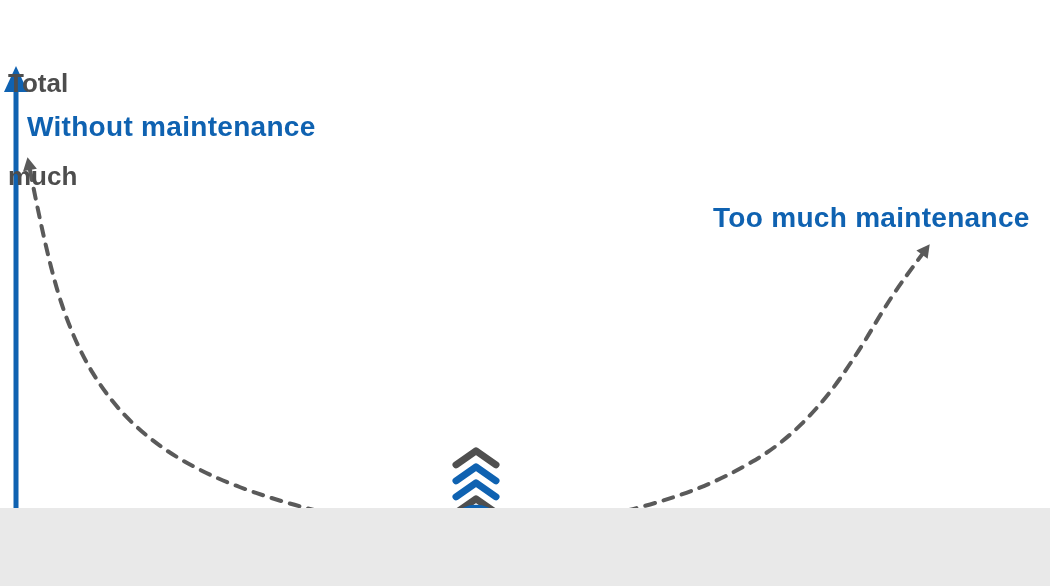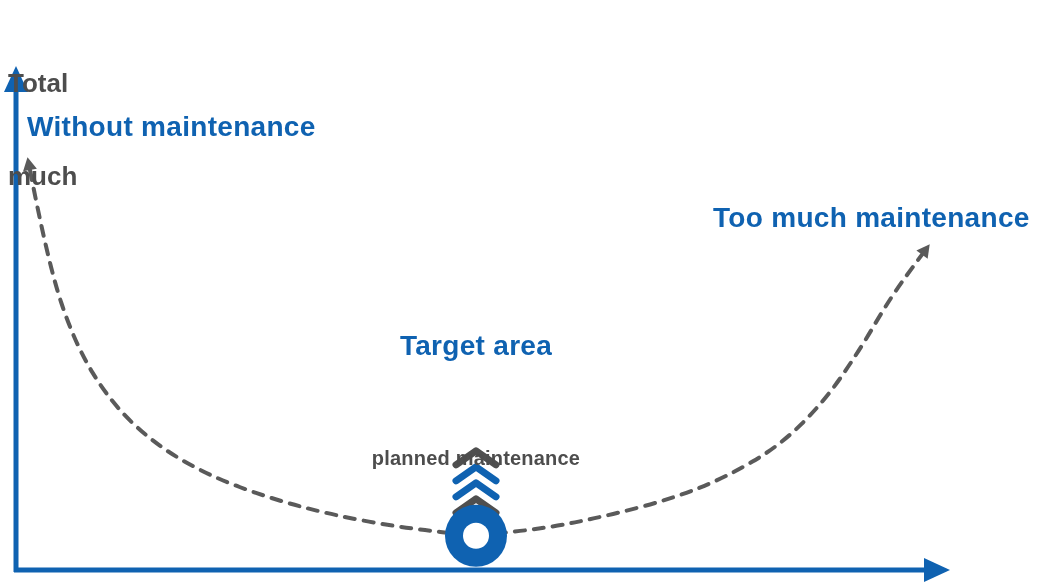--- a/index.html
+++ b/index.html
@@ -1,18 +1,18 @@
 <!DOCTYPE html>
 <html><head>
 <meta charset="utf-8">
 <style>
   * { margin:0; padding:0; box-sizing:border-box; }
   body { background:#e9e9e9; font-family:"Liberation Sans", sans-serif; }
   .stage {
-    position:relative; width:1050px; height:586px; background:#ffffff;
+    position:relative; width:1050px; height:508px; background:#ffffff;
     overflow:hidden; font-family:"Liberation Sans", sans-serif;
   }
   .stage svg { position:absolute; left:0; top:0; }
   .lbl { position:absolute; font-weight:700; white-space:pre; }
   .lbl.blue  { color:#0F62B1; font-size:28px; letter-spacing:0.3px; }
   .lbl.gray  { color:#4D4D4D; }
   .ylabel { left:8px; top:6px; font-size:26px; line-height:31px; }
   .without { left:27px; top:111px; }
   .toomuch { left:713px; top:202px; }
   .target  { left:476px; top:330px; transform:translateX(-50%); }
@@ -49,19 +49,17 @@
 
   <div class="lbl gray ylabel">
     <div>Total</div>
     <div>much</div>
   </div>
 
   <div class="lbl blue toomuch">Too much maintenance</div>
 
   <div class="lbl blue without">Without maintenance</div>
 
-  <div class="lbl blue target">Target area</div>
 
   <div class="lbl gray subtitle">
-    <div>planned maintenance</div>
   </div>
 
 </div>
 
 </body></html>

